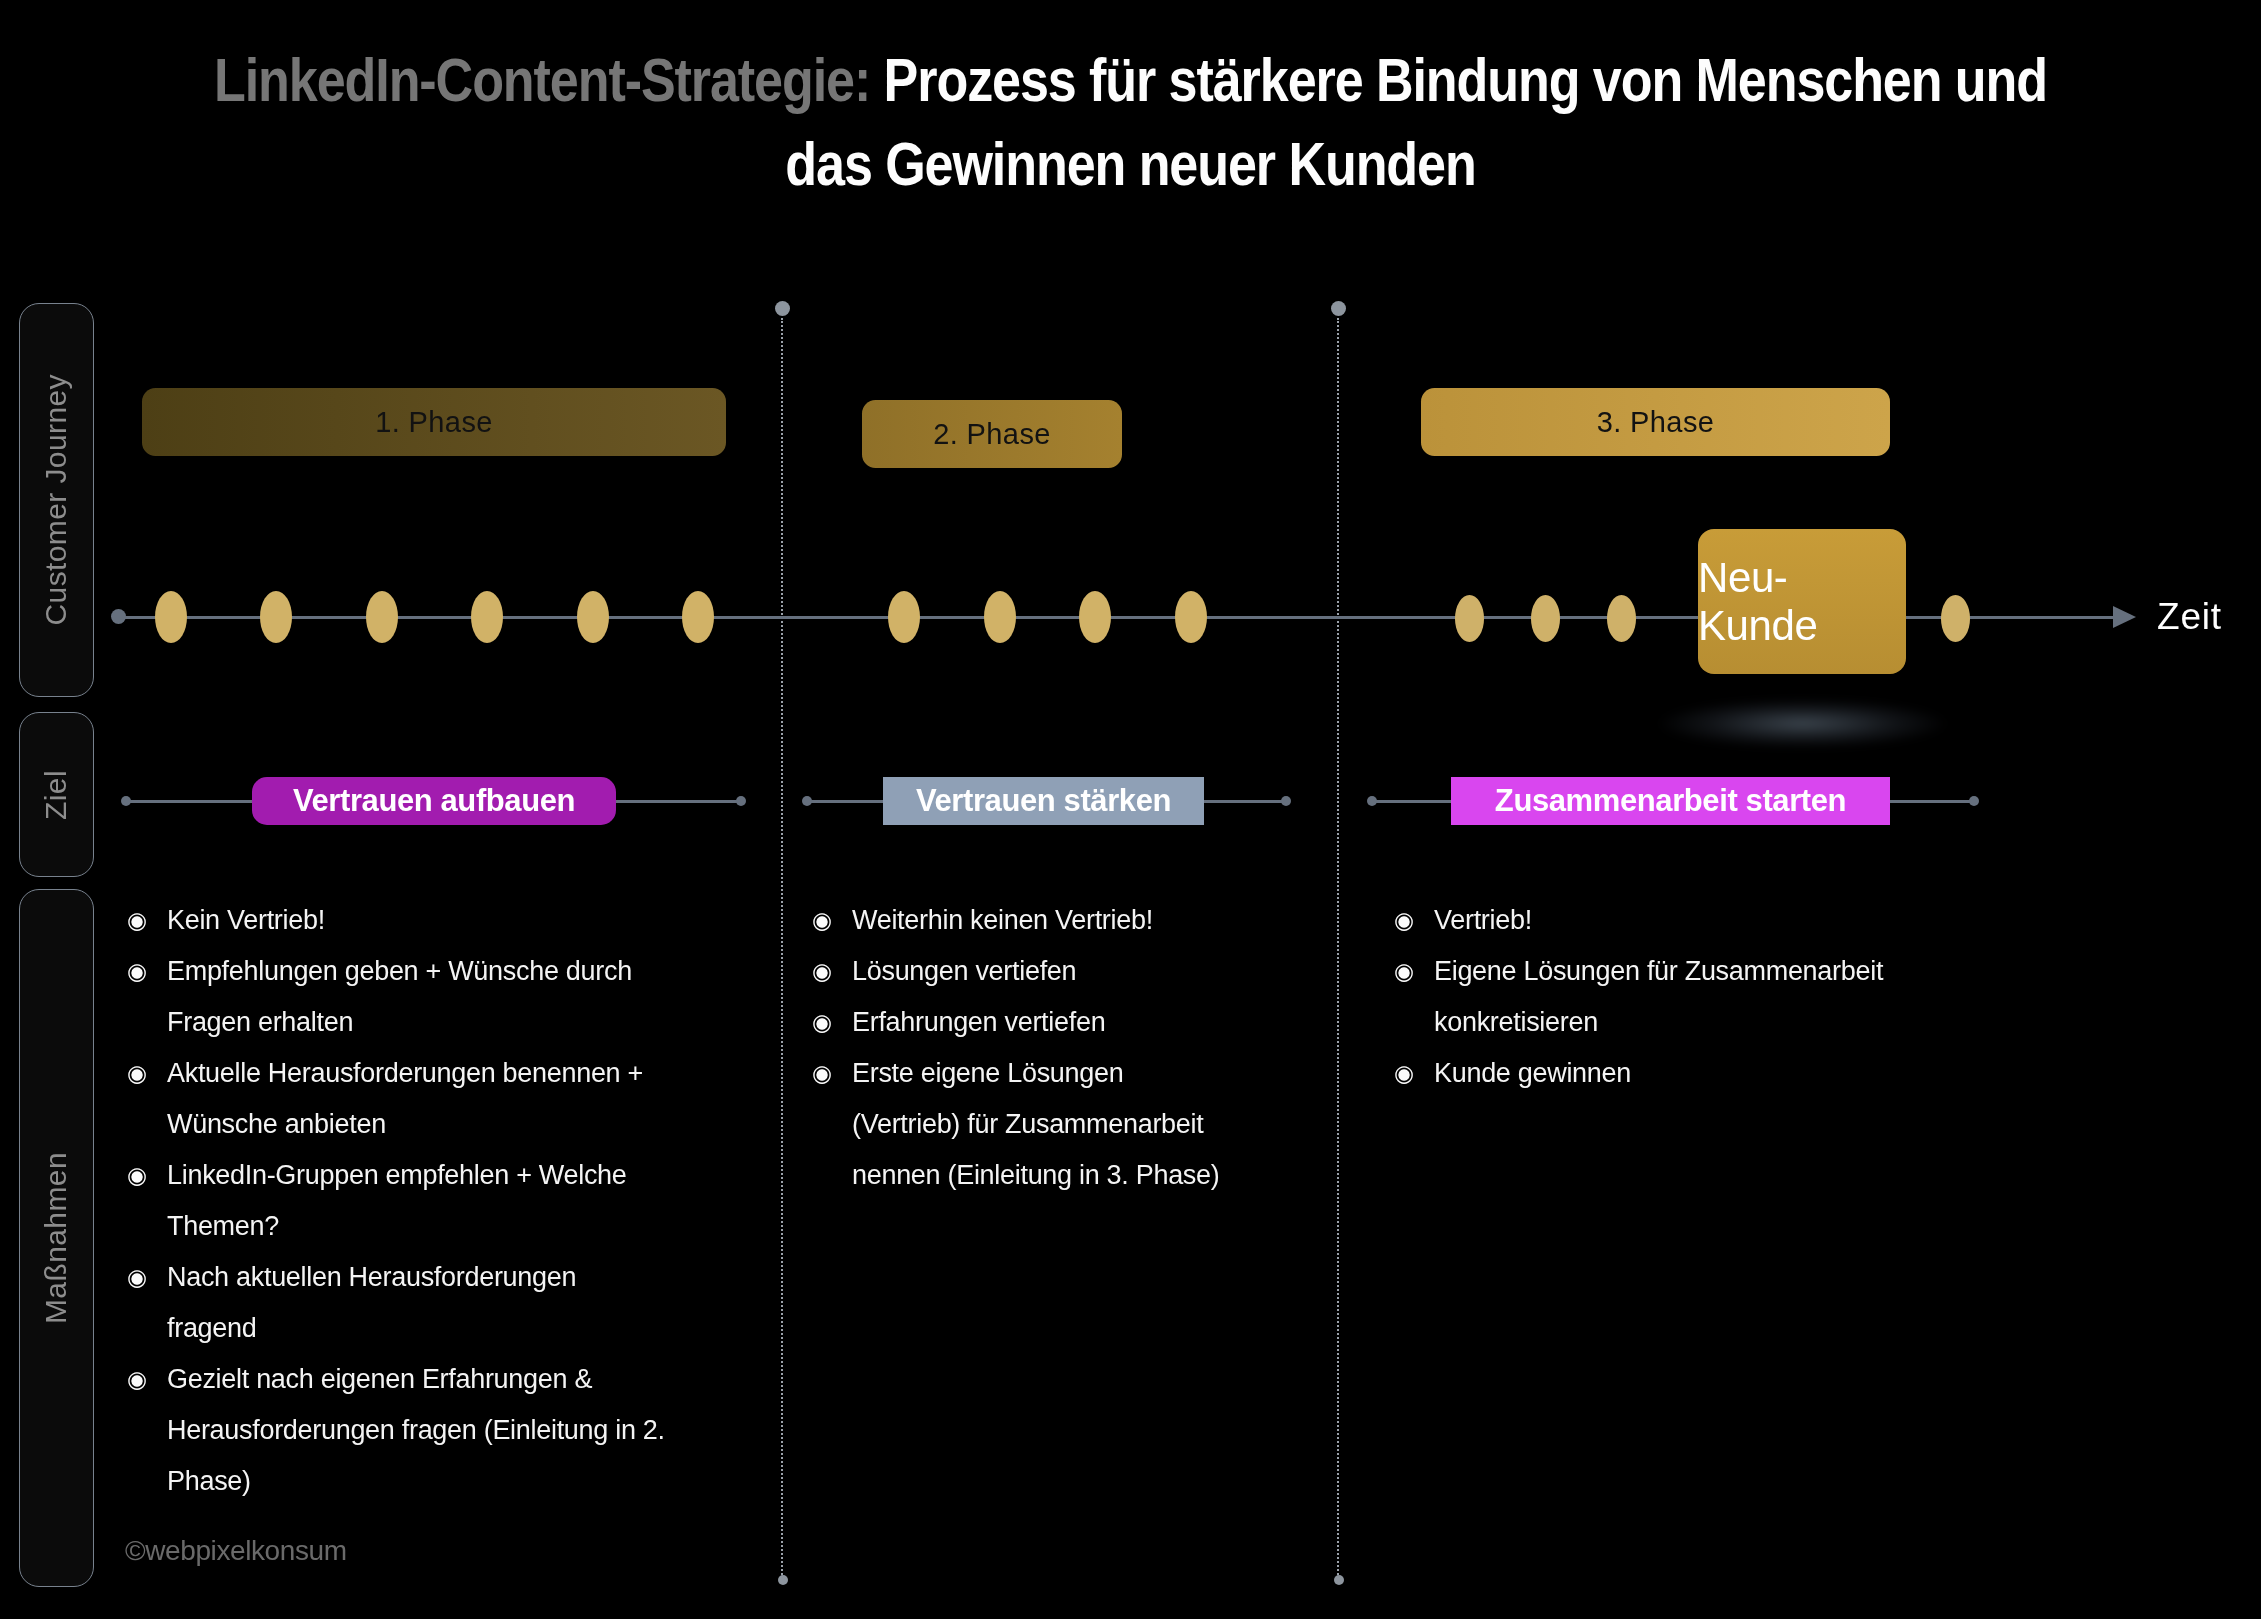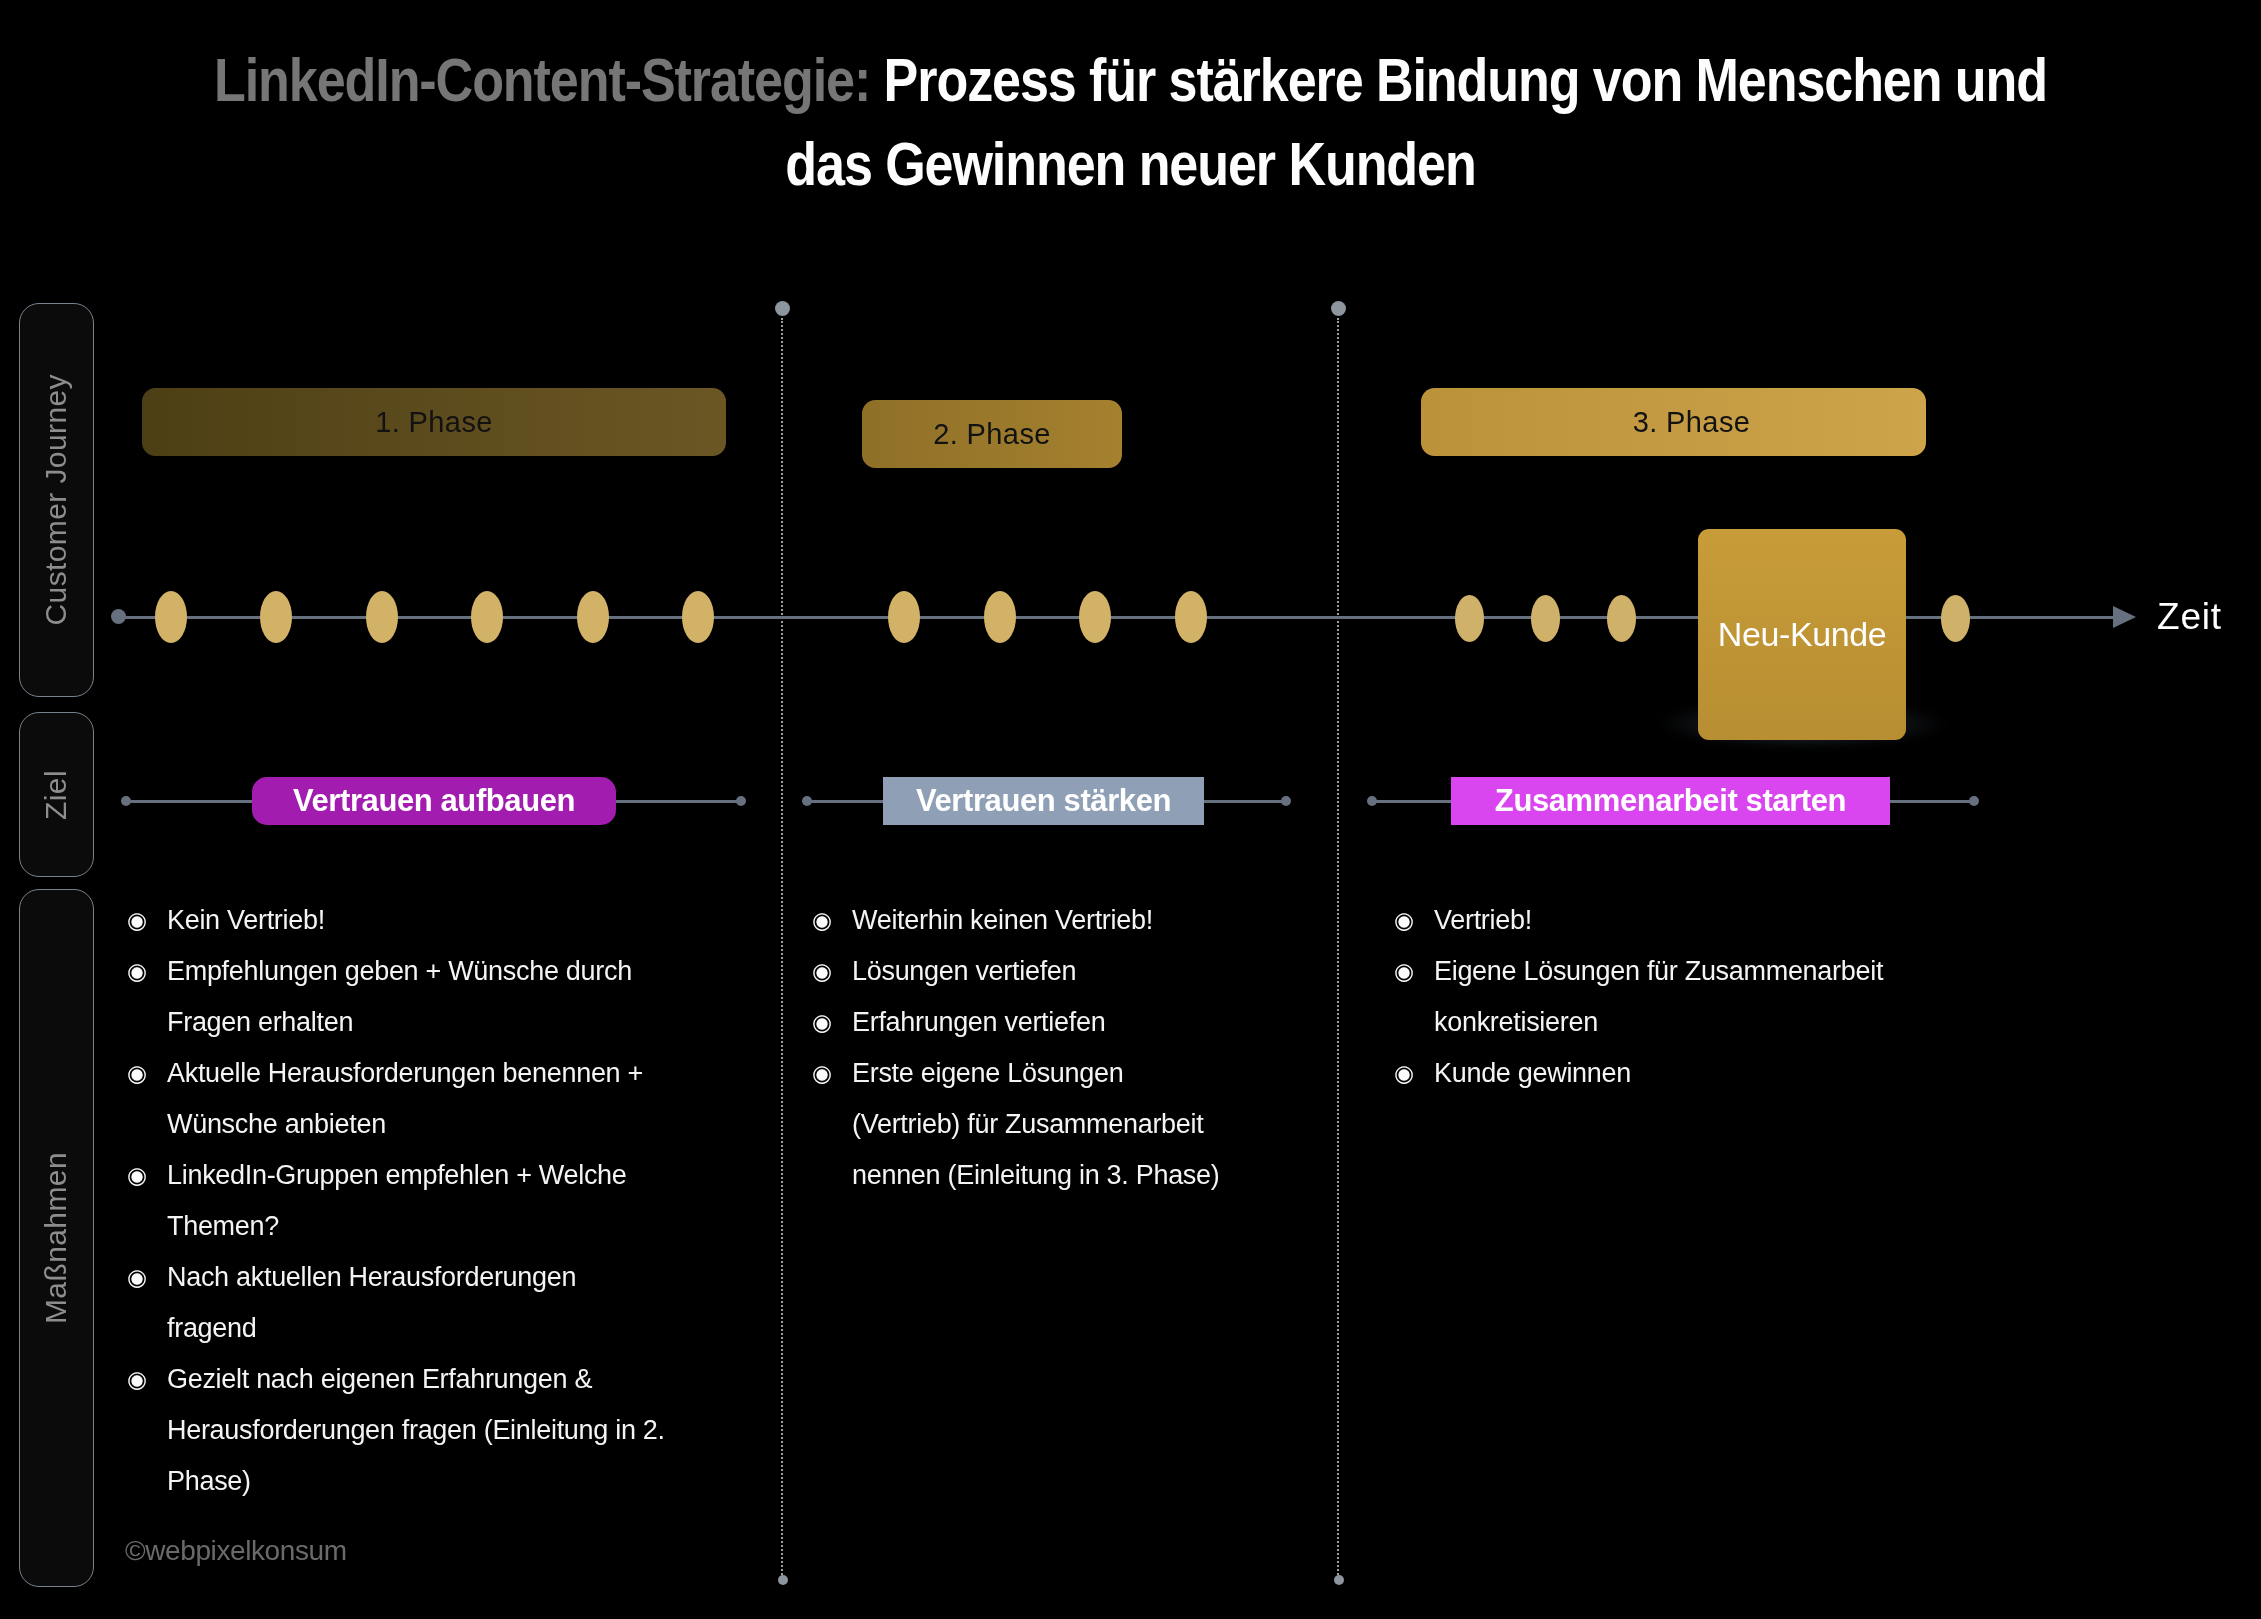--- a/index.html
+++ b/index.html
@@ -20,41 +20,41 @@
     font-size:30px;letter-spacing:0.4px;white-space:nowrap;}
   .sb-cj{top:287px;height:392px;}
   .sb-ziel{top:696px;height:163px;}
   .sb-mass{top:873px;height:696px;}
 
   
   .phase-btn{position:absolute;top:372px;height:68px;border-radius:13.5px;display:flex;
     align-items:center;justify-content:center;font-size:29px;color:#121212;letter-spacing:0.4px;}
   .pb1{left:142px;width:584px;background:linear-gradient(90deg,#4d3f15,#6b5724);}
   .pb2{left:862px;width:260px;background:linear-gradient(90deg,#8f7028,#a5812f);margin-top:12px;}
-  .pb3{left:1421px;width:469px;background:linear-gradient(90deg,#bb923a,#cda44a);padding-left:36px;}
+  .pb3{left:1421px;width:469px;background:linear-gradient(90deg,#bb923a,#cda44a);}
 
   
   .tl-line{position:absolute;top:600px;left:120px;width:1996px;height:2.5px;background:#66707e;}
   .tl-arrow{position:absolute;top:590px;left:2113px;width:0;height:0;
     border-left:23.6px solid #66707e;border-top:11px solid transparent;border-bottom:11px solid transparent;}
   .tl-start{position:absolute;top:593px;left:111px;width:15px;height:15px;border-radius:50%;background:#66707e;}
   .dots{position:absolute;top:575px;display:flex;justify-content:space-between;}
   .dots .dot{width:32px;height:52px;border-radius:50%;background:#d1b267;}
   .dots.small{top:579px;}
   .dots.small .dot{width:29px;height:47px;background:#cfb169;}
   .dg1{left:155px;width:559px;}
   .dg2{left:888px;width:319px;}
   .dg3{left:1455px;width:181px;}
   .dg4{left:1941px;width:29px;}
   .zeit{position:absolute;left:2157px;top:580px;color:#fff;font-size:37px;font-weight:400;letter-spacing:0.8px;}
 
   
-  .neu-kunde{position:absolute;left:1698px;top:513px;width:208px;height:211px;border-radius:11px;
+  .neu-kunde{position:absolute;left:1698px;top:513px;width:208px;height:145px;border-radius:16px;
     background:linear-gradient(180deg,#c89c38,#b78e32);display:flex;align-items:center;justify-content:center;
-    color:#fff;font-size:34px;font-weight:300;letter-spacing:-0.4px;z-index:3;}
+    color:#fff;font-size:42px;font-weight:300;letter-spacing:-0.4px;z-index:3;}
   .nk-shadow{position:absolute;left:1659px;top:683px;width:287px;height:49px;border-radius:50%;
     background:radial-gradient(ellipse at center,rgba(130,150,170,0.45) 0%,rgba(70,80,95,0.25) 45%,rgba(0,0,0,0) 72%);
     filter:blur(4.2px);}
 
   
   .vsep{position:absolute;top:302px;height:1257px;width:0;border-left:2.5px dotted #9aa1a9;}
   .vs1{left:781px;} .vs2{left:1337px;}
   .vsep-cap{position:absolute;border-radius:50%;background:#8d959e;}
   .cap-top{width:15px;height:15px;top:285px;}
   .cap-bot{width:10px;height:10px;top:1559px;}

